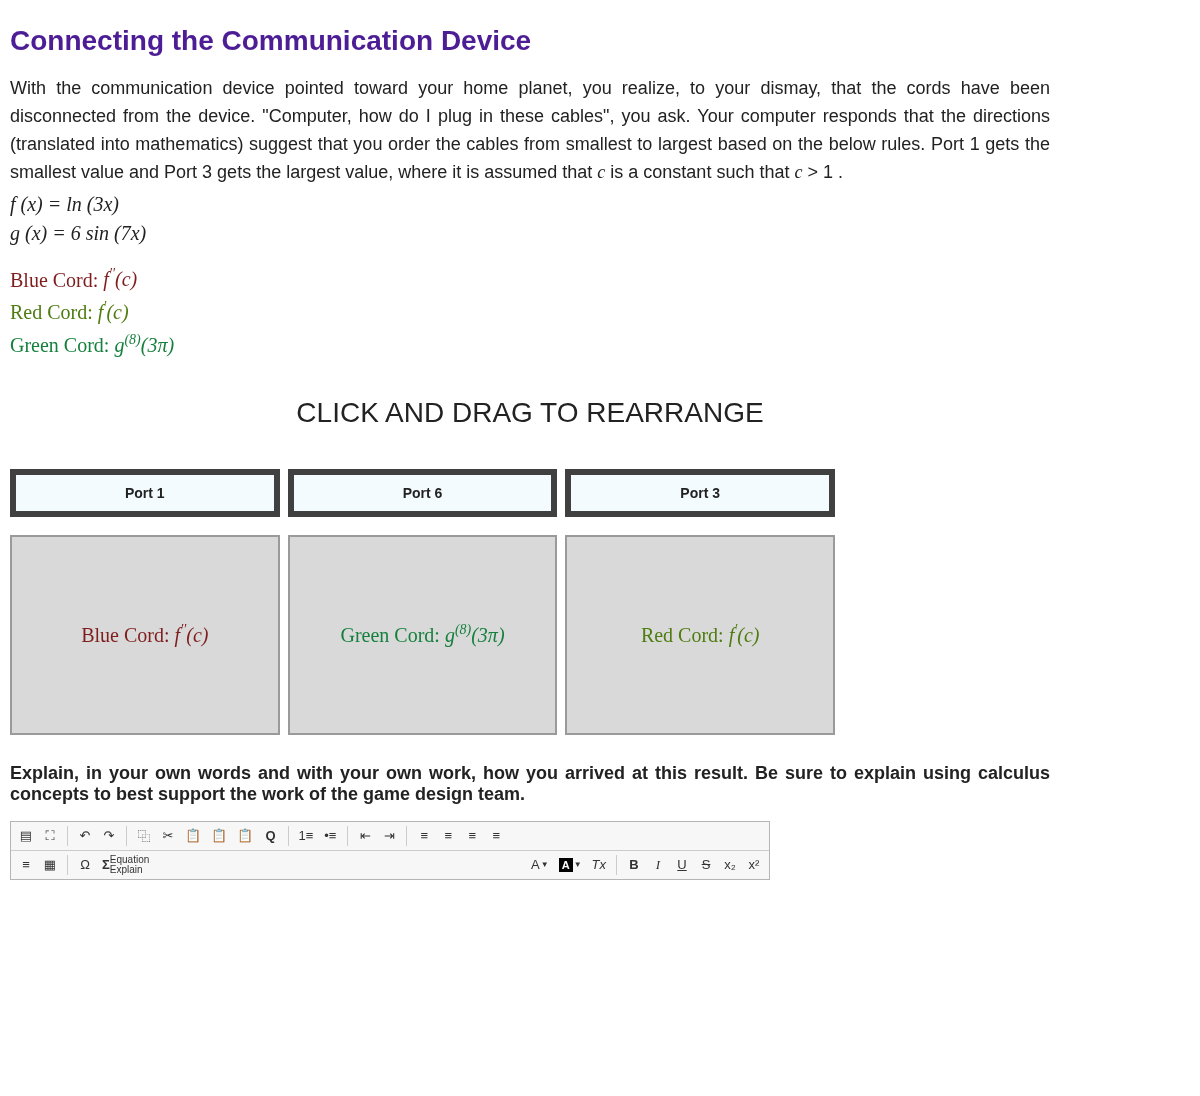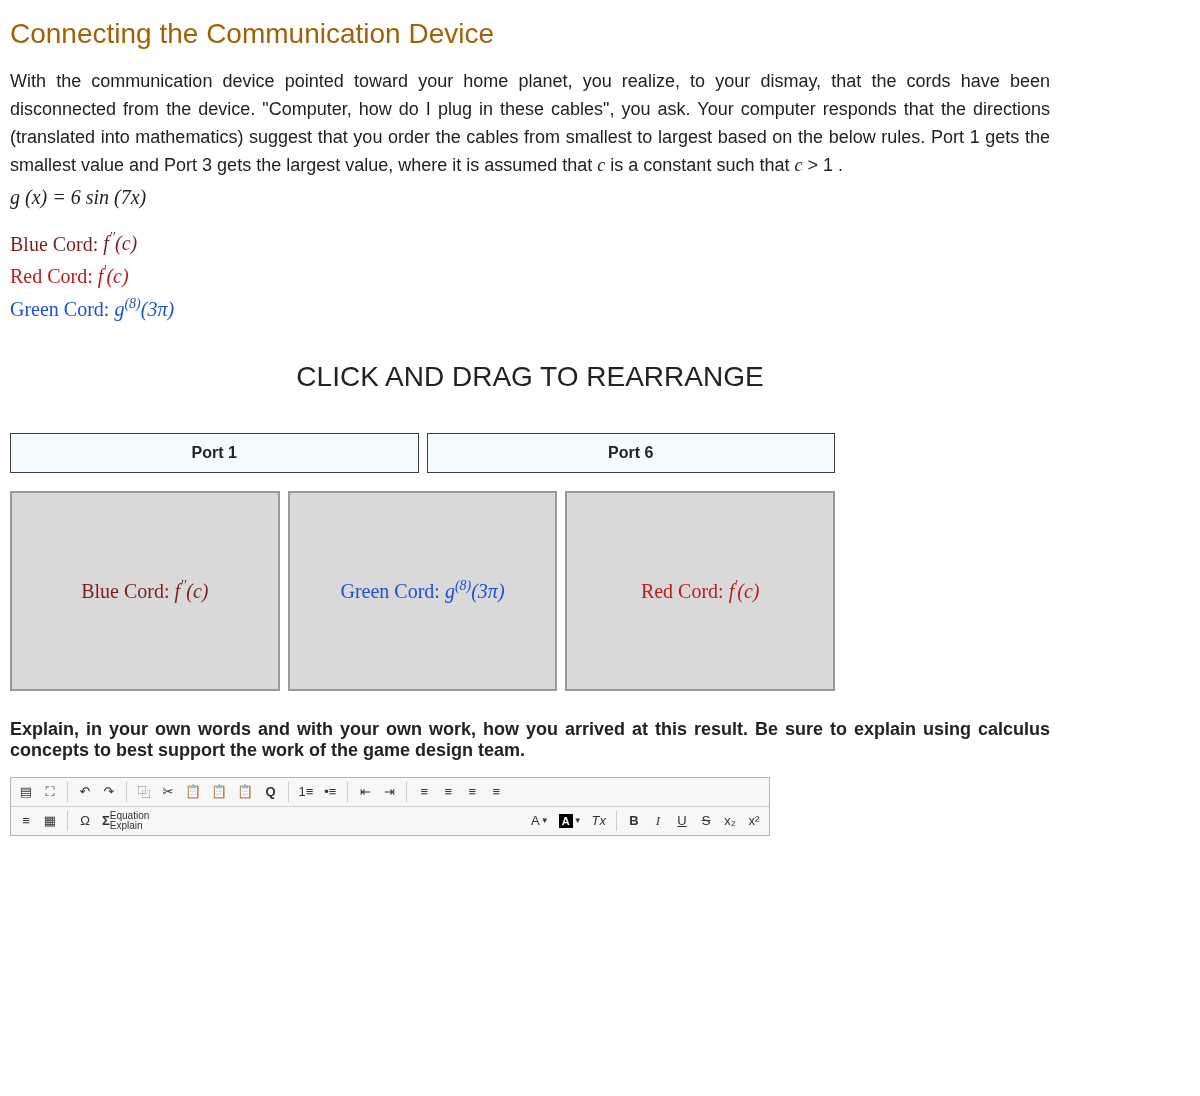--- a/index.html
+++ b/index.html
@@ -5,25 +5,25 @@
   * { box-sizing: border-box; }
   body {
     font-family: Georgia, 'Times New Roman', serif;
     margin: 0;
     padding: 10px;
     color: #222;
     background: #fff;
     width: 1200px;
   }
   h2 {
-    color: #a16207;
-    font-family: Arial, sans-serif;
-    font-weight: 400;
+    color: #4c1d95;
+    font-family: Arial, sans-serif;
+    font-weight: 700;
     font-size: 28px;
-    margin: 8px 0 8px 0;
+    margin: 15px 0 8px 0;
   }
   .intro {
     font-family: Arial, sans-serif;
     font-size: 18px;
     line-height: 1.55;
     text-align: justify;
     margin-bottom: 6px;
     max-width: 1040px;
   }
   .intro .math-i { font-style: italic; font-family: Georgia, serif; }
@@ -33,43 +33,43 @@
     margin: 6px 0 22px 0;
   }
   .funcs div { margin: 6px 0; }
   .cords {
     font-family: Georgia, serif;
     font-size: 20px;
     margin: 18px 0 40px 0;
   }
   .cords div { margin: 8px 0; }
   .blue { color: #7f1d1d; }
-  .red  { color: #b91c1c; }
-  .green{ color: #1d4ed8; }
+  .red  { color: #4d7c0f; }
+  .green{ color: #15803d; }
   sup { font-size: .7em; vertical-align: super; }
   .instruction {
     text-align: center;
     font-family: Arial, sans-serif;
     font-size: 28px;
     margin: 30px 0 40px 0;
     max-width: 1040px;
   }
   .ports-row {
     display: flex;
     gap: 8px;
     max-width: 825px;
   }
   .port-label {
     flex: 1;
-    border: 1px solid #404040;
+    border: 6px solid #404040;
     background: #f4fbff;
     text-align: center;
     font-family: Arial, sans-serif;
     font-weight: bold;
-    font-size: 16px;
+    font-size: 14px;
     padding: 10px 0;
   }
   .slots-row {
     display: flex;
     gap: 8px;
     max-width: 825px;
     margin-top: 18px;
   }
   .slot {
     flex: 1;
@@ -141,20 +141,21 @@
 <p class="intro">
   <span>With the communication device pointed toward your home planet, you realize, to your dismay, that the cords have been disconnected from the device. "Computer, how do I plug in these cables", you ask. Your computer responds that the directions (translated into mathematics) suggest that you order the cables from smallest to largest based on the below rules. Port 1 gets the smallest value and Port 3 gets the largest value, where it is assumed that </span>
   <span class="math-i">c</span>
   <span> is a constant such that </span>
   <span class="math-i">c</span>
   <span> &gt; 1</span>
   <span>.</span>
 </p>
 
 <div class="funcs">
+  <div><i>f (x) = ln (3x)</i></div>
   <div><i>g (x) = 6 sin (7x)</i></div>
 </div>
 
 <div class="cords">
   <div class="blue">
     <span>Blue Cord: </span>
     <i><span>f</span><sup>′′</sup><span>(c)</span></i>
   </div>
   <div class="red">
     <span>Red Cord: </span>
@@ -164,20 +165,21 @@
     <span>Green Cord: </span>
     <i><span>g</span><sup>(8)</sup><span>(3π)</span></i>
   </div>
 </div>
 
 <div class="instruction">CLICK AND DRAG TO REARRANGE</div>
 
 <div class="ports-row">
   <div class="port-label">Port 1</div>
   <div class="port-label">Port 6</div>
+  <div class="port-label">Port 3</div>
 </div>
 
 <div class="slots-row">
   <div class="slot">
     <span class="blue">
       <span>Blue Cord: </span>
       <i><span>f</span><sup>′′</sup><span>(c)</span></i>
     </span>
   </div>
   <div class="slot">

